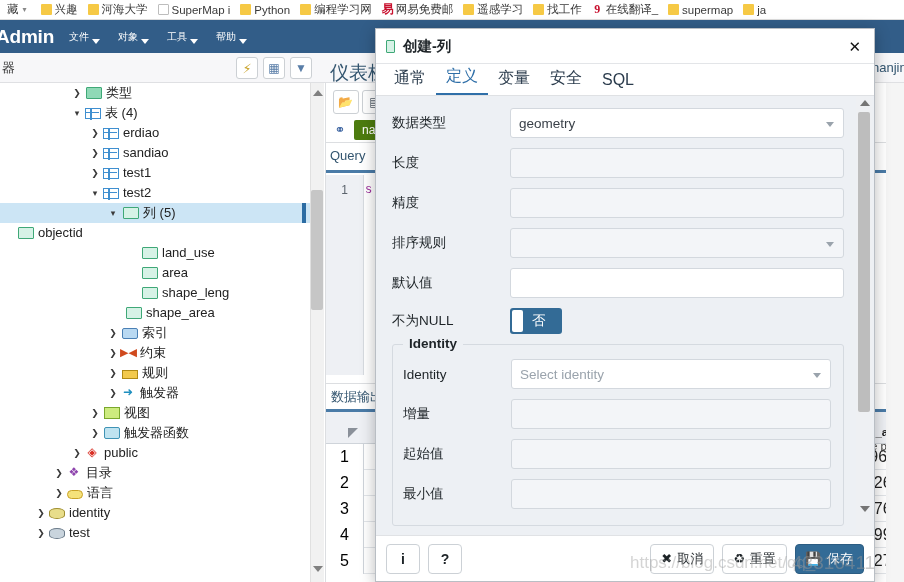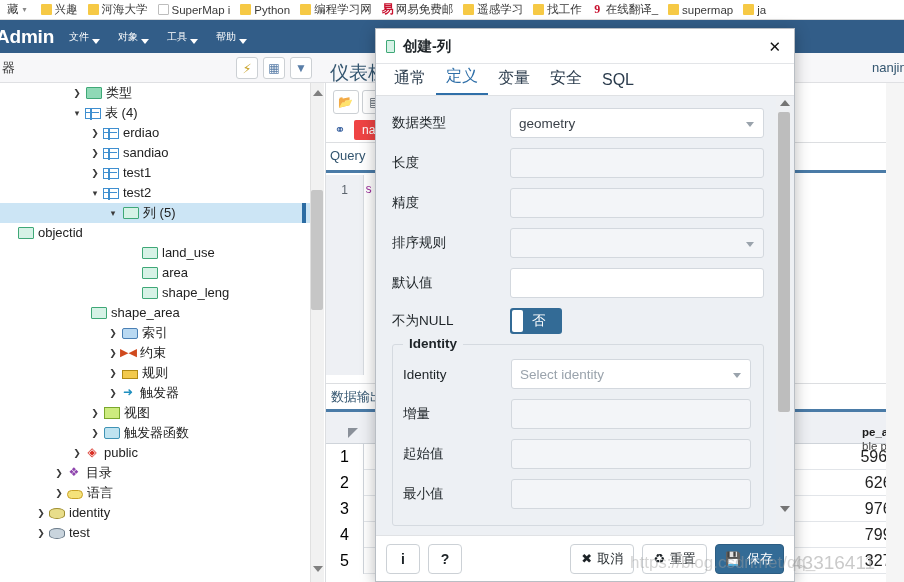--- a/index.html
+++ b/index.html
@@ -163,21 +163,21 @@
   #ed-open { left: 333px; top: 90px; }
   #ed-save { left: 362px; top: 90px; }
 
   #ed-tabs {
     position: absolute; left: 326px; top: 117px; width: 560px; height: 26px;
     background: #ffffff; border-bottom: 1px solid #dcdee1;
     display: flex; align-items: center;
   }
   #ed-tab-icon { width: 28px; text-align: center; color: #3a62a0; font-size: 13px; }
   #ed-tab-active {
-    background: #ef4444; color: #ffffff; font-size: 12px;
+    background: #4d7c0f; color: #ffffff; font-size: 12px;
     padding: 3px 8px; border-radius: 2px;
   }
   #query-label {
     position: absolute; left: 330px; top: 148px;
     font-size: 13px; color: #33556f;
   }
   #query-underline {
     position: absolute; left: 326px; top: 170px; width: 560px; height: 3px;
     background: #4a7ba7;
   }
@@ -233,21 +233,21 @@
     position: absolute; left: 862px; top: 440px;
     font-size: 11.5px; color: #444; white-space: nowrap;
   }
   #right-grid-sb {
     position: absolute; left: 886px; top: 83px; width: 18px; height: 499px;
     background: #f5f5f5;
   }
 
   
   #dialog {
-    position: absolute; left: 375px; top: 28px; width: 420px; height: 554px;
+    position: absolute; left: 375px; top: 28px; width: 500px; height: 554px;
     background: #ffffff;
     border: 1px solid #b9bec4;
     box-shadow: 0 3px 14px rgba(0,0,0,.28);
     display: flex; flex-direction: column;
   }
   #dlg-titlebar {
     height: 35px; flex: 0 0 35px; background: #ffffff;
     border-bottom: 1px solid #e3e5e8;
     display: flex; align-items: center; padding: 0 10px;
   }
@@ -505,21 +505,21 @@
     <div class="tnode" style="padding-left: 124px;">
       <span class="arrow none"></span>
       <span class="tico ic-col"></span>
       <span class="tlabel">area</span>
     </div>
     <div class="tnode" style="padding-left: 124px;">
       <span class="arrow none"></span>
       <span class="tico ic-col"></span>
       <span class="tlabel">shape_leng</span>
     </div>
-    <div class="tnode" style="padding-left: 73px;">
+    <div class="tnode" style="padding-left: 108px;">
       <span class="arrow none"></span>
       <span class="tico ic-col"></span>
       <span class="tlabel">shape_area</span>
     </div>
     <div class="tnode" style="padding-left: 106px;">
       <span class="arrow">❯</span>
       <span class="tico ic-index"></span>
       <span class="tlabel">索引</span>
     </div>
     <div class="tnode" style="padding-left: 106px;">

